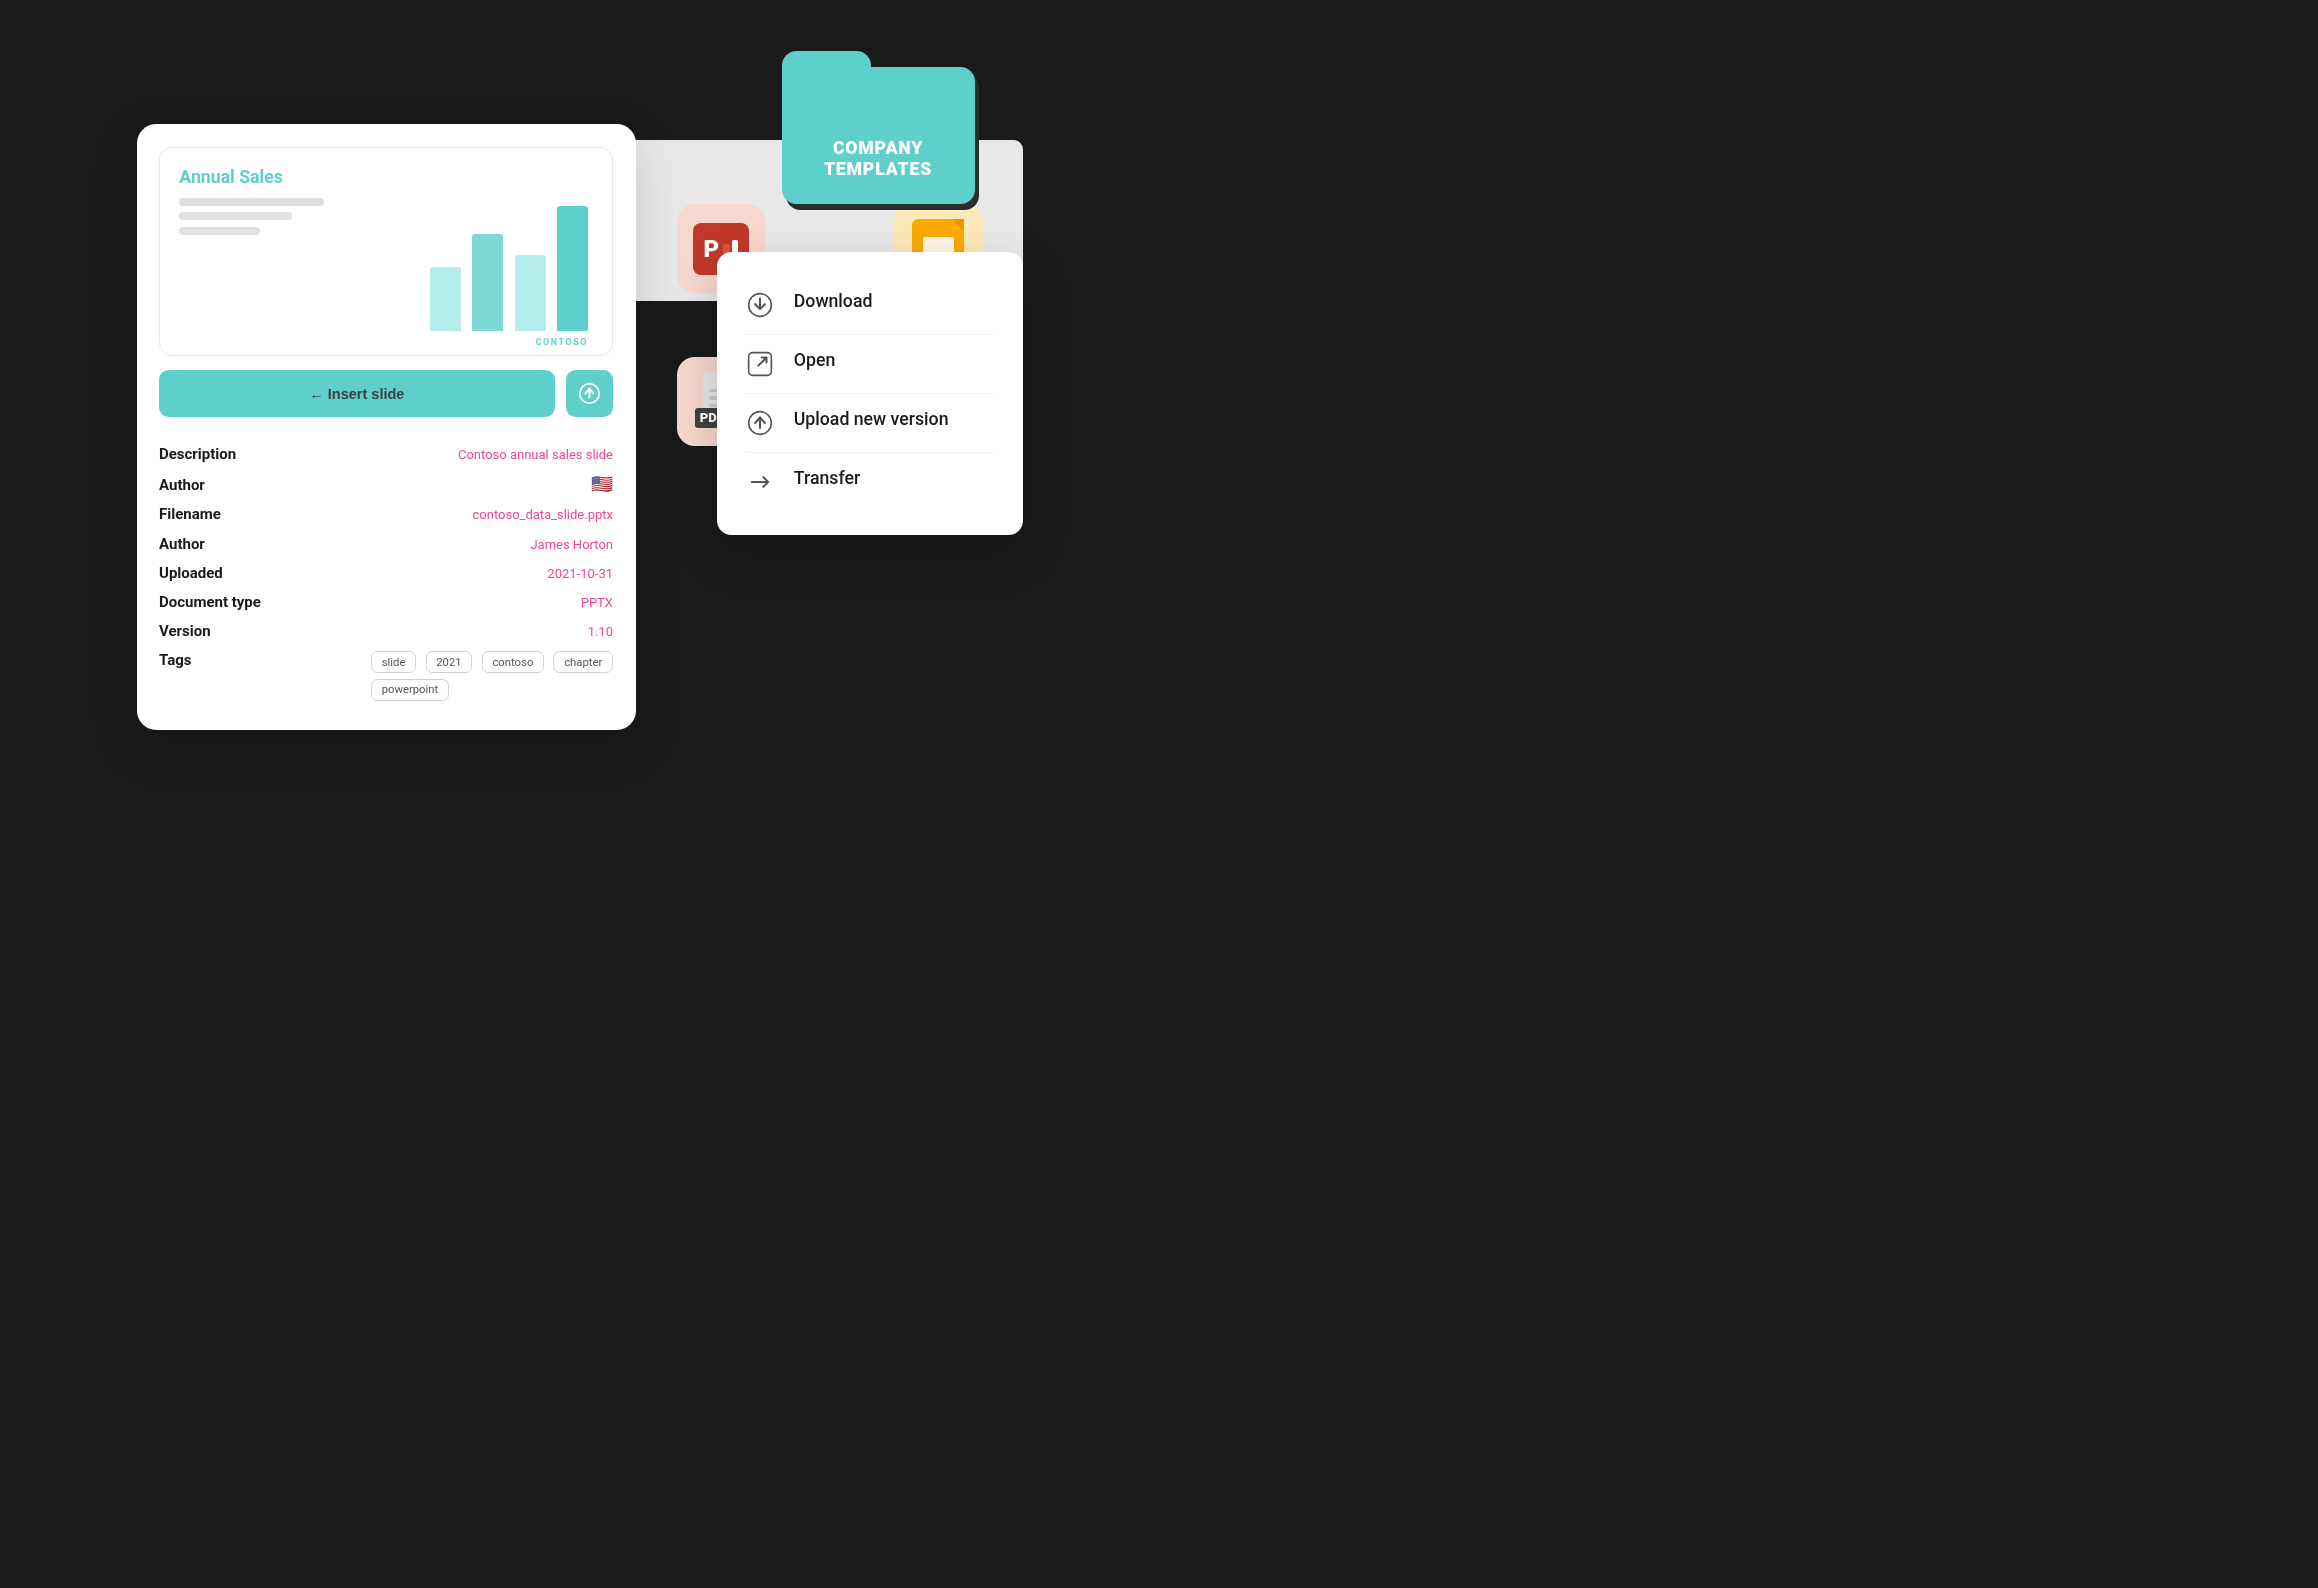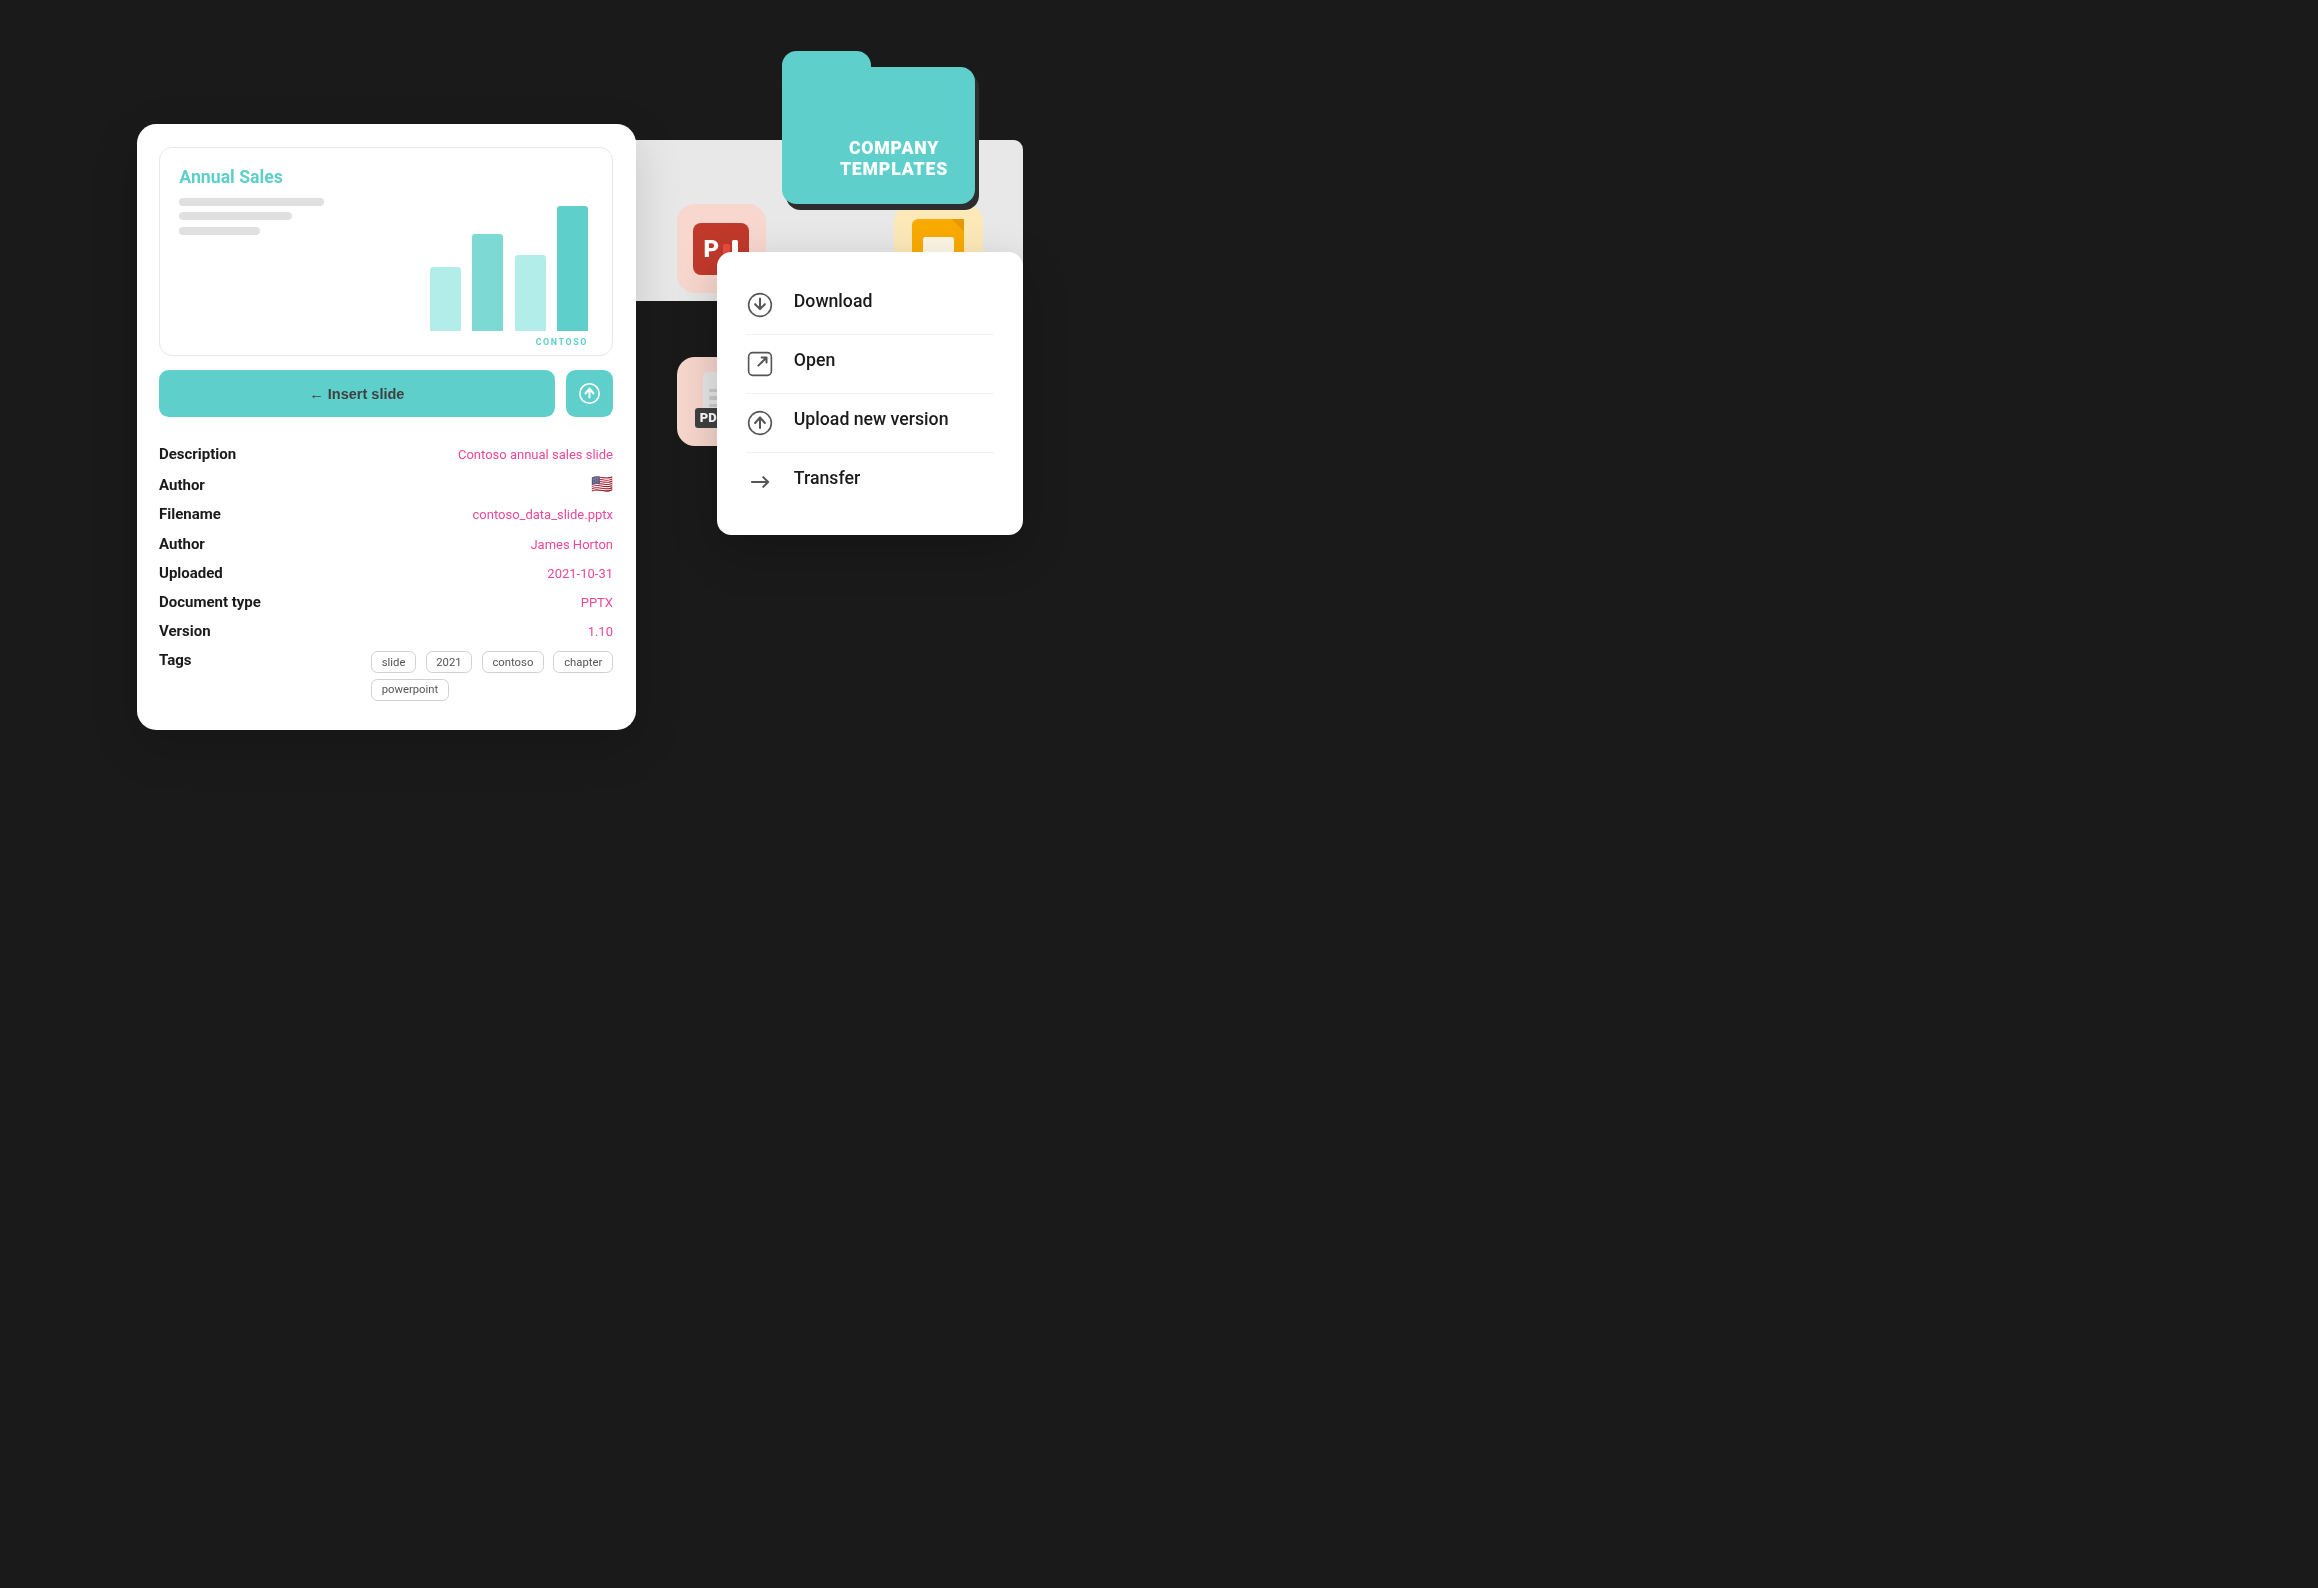--- a/index.html
+++ b/index.html
@@ -497,21 +497,21 @@
 
 <div class="scene">
 
   <div class="bg-strip"></div>
 
   <div class="folder-icon">
     <div class="folder-shape">
       <div class="folder-shadow"></div>
       <div class="folder-tab"></div>
       <div class="folder-body">
-        <div class="folder-text" style="white-space: pre-line; margin-left: 16px;">COMPANY
+        <div class="folder-text" style="white-space: pre-line;">COMPANY
 TEMPLATES</div>
       </div>
     </div>
   </div>
 
   <div class="file-icons-area">
 
     <div class="file-icon file-icon-powerpoint">
       <div class="ppt-icon-inner">
         <span class="ppt-p-letter">P</span>

